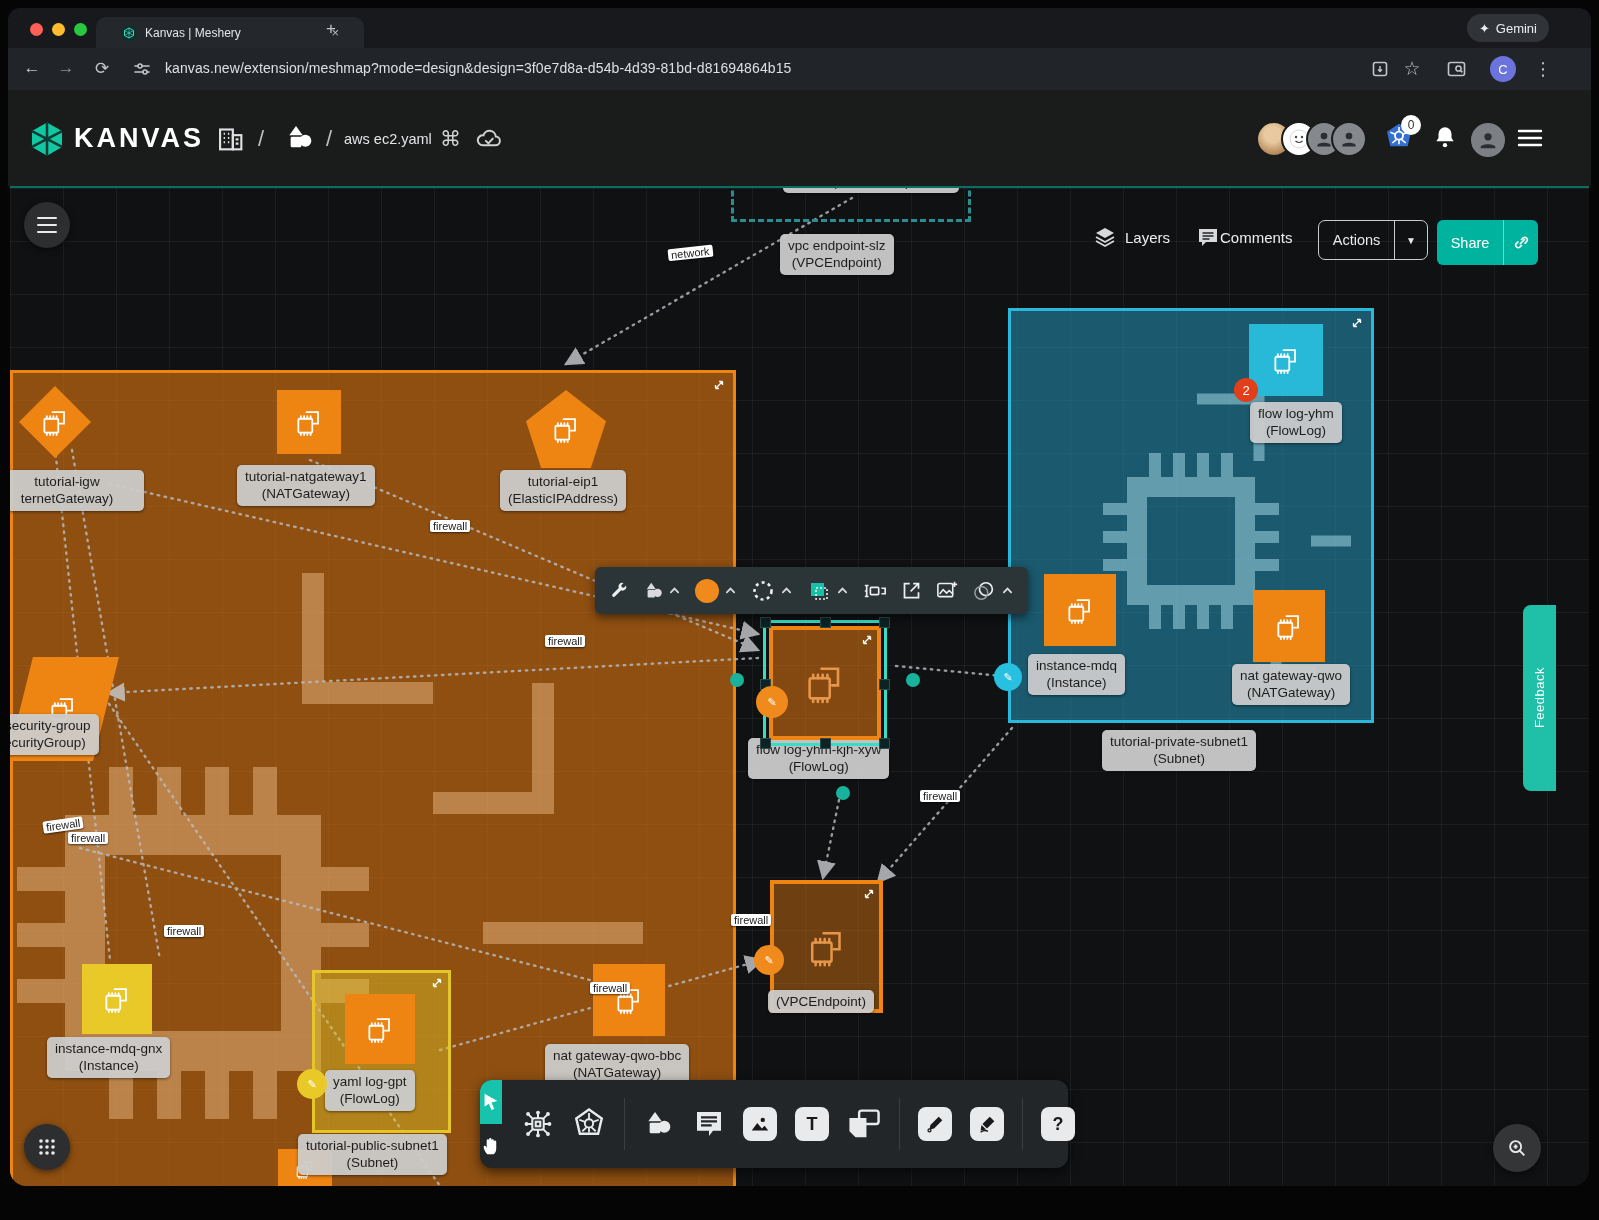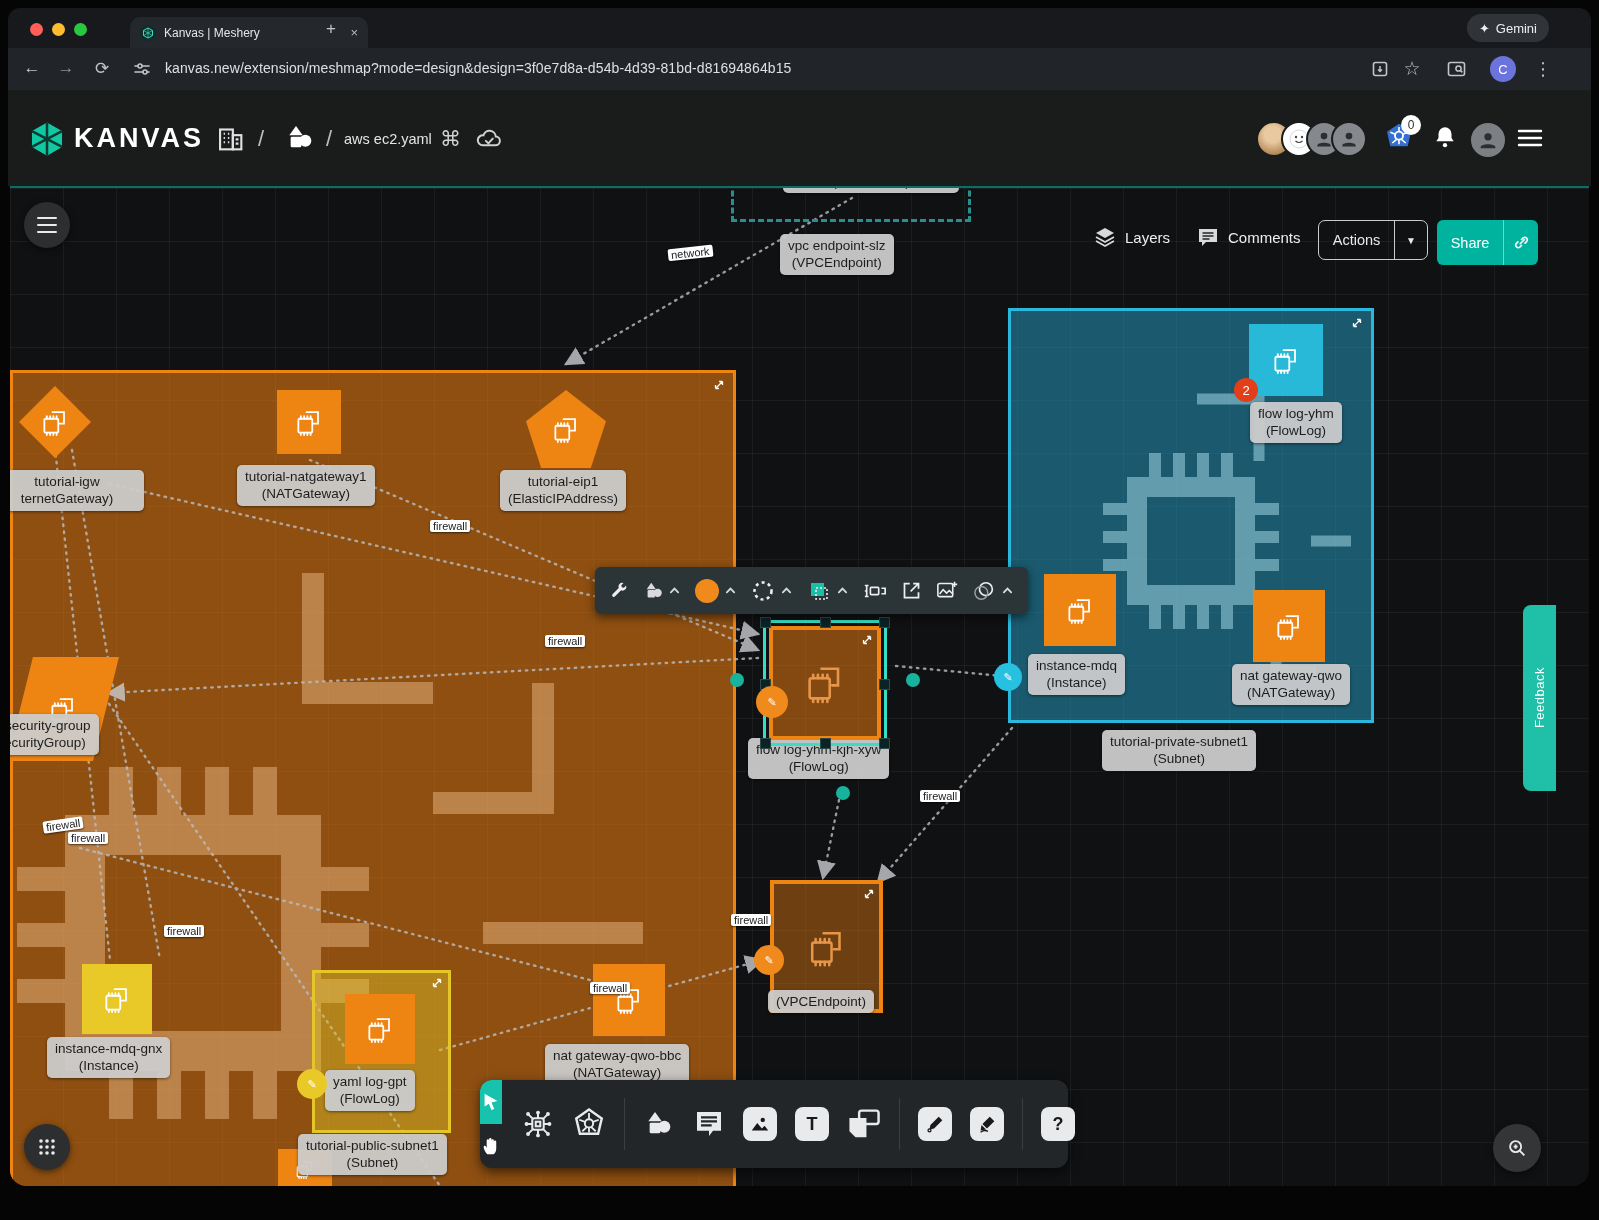--- a/index.html
+++ b/index.html
@@ -2,21 +2,21 @@
 <html><head>
 <meta charset="utf-8">
 <style>
   html,body{margin:0;padding:0;background:#000;}
   .screen{position:relative;width:1599px;height:1220px;background:#050505;overflow:hidden;
           font-family:"Liberation Sans",sans-serif;color:#e8eaed;}
   .abs{position:absolute;}
   
   .titlebar{position:absolute;left:8px;right:8px;top:8px;height:40px;background:#17191c;border-radius:12px 12px 0 0;}
   .tlight{position:absolute;top:15px;width:13px;height:13px;border-radius:50%;}
-  .tab{position:absolute;left:88px;top:9px;width:218px;height:31px;background:#24272b;border-radius:10px 10px 0 0;display:flex;align-items:center;padding:0 10px;gap:8px;margin-left:34px;}
+  .tab{position:absolute;left:88px;top:9px;width:218px;height:31px;background:#24272b;border-radius:10px 10px 0 0;display:flex;align-items:center;padding:0 25px;gap:8px;}
   .tab-title{font-size:12px;color:#e3e5e8;flex:1;white-space:nowrap;overflow:hidden;}
   .favicon{width:16px;height:16px;border-radius:50%;background:#0f2f2a;display:flex;align-items:center;justify-content:center;}
   .addressbar{position:absolute;left:8px;right:8px;top:48px;height:42px;background:#212428;}
   .navico{position:absolute;top:10px;font-size:17px;color:#c3c6c9;width:24px;text-align:center;}
   .urltext{position:absolute;left:157px;top:12px;font-size:14px;color:#dde0e3;letter-spacing:.1px;}
   .gemini{position:absolute;right:42px;top:6px;height:28px;background:#303338;border-radius:14px;display:flex;align-items:center;padding:0 12px;gap:6px;font-size:13px;color:#eceef0;}
   .chip-avatar{position:absolute;width:26px;height:26px;border-radius:50%;background:#6b74dd;color:#fff;font-size:13px;display:flex;align-items:center;justify-content:center;top:8px;}
   
   .appheader{position:absolute;left:8px;right:8px;top:90px;height:96px;background:#1a1b1b;}
   .logo-word{font-size:27px;font-weight:700;letter-spacing:3px;color:#fff;}
@@ -267,21 +267,21 @@
     </div>
 
     <div class="abs" style="left:1083px;top:37px;display:flex;align-items:center;gap:8px;z-index:8">
       <svg width="24" height="24" viewBox="0 0 24 24" fill="#d7d9db">
           <path d="M12 3 L21 8 12 13 3 8 Z"></path>
           <path d="M3 12 l9 5 9-5" fill="none" stroke="#d7d9db" stroke-width="1.8"></path>
           <path d="M3 16 l9 5 9-5" fill="none" stroke="#d7d9db" stroke-width="1.8"></path>
         </svg>
       <span style="font-size:15px;color:#eceeef">Layers</span>
     </div>
-    <div class="abs" style="left:1186px;top:37px;display:flex;align-items:center;gap:8px;z-index:8">
+    <div class="abs" style="left:1186px;top:37px;display:flex;align-items:center;gap:0;z-index:8">
       <svg width="24" height="24" viewBox="0 0 24 24">
           <path d="M3 4 h18 v13 h-11 l-4 4 v-4 h-3 Z" fill="#d7d9db"></path>
           <path d="M6.5 8 h11 M6.5 11 h11 M6.5 14 h7" stroke="#232628" stroke-width="1.6"></path>
         </svg>
       <span style="font-size:15px;color:#eceeef">Comments</span>
     </div>
     <div class="abs" style="left:1308px;top:32px;width:108px;height:38px;border:1px solid #c9cccd;border-radius:7px;display:flex;align-items:stretch;z-index:8">
       <div style="flex:1;display:flex;align-items:center;justify-content:center;font-size:14.5px;border-right:1px solid #c9cccd">Actions</div>
       <div style="width:32px;display:flex;align-items:center;justify-content:center;font-size:10px">▼</div>
     </div>

